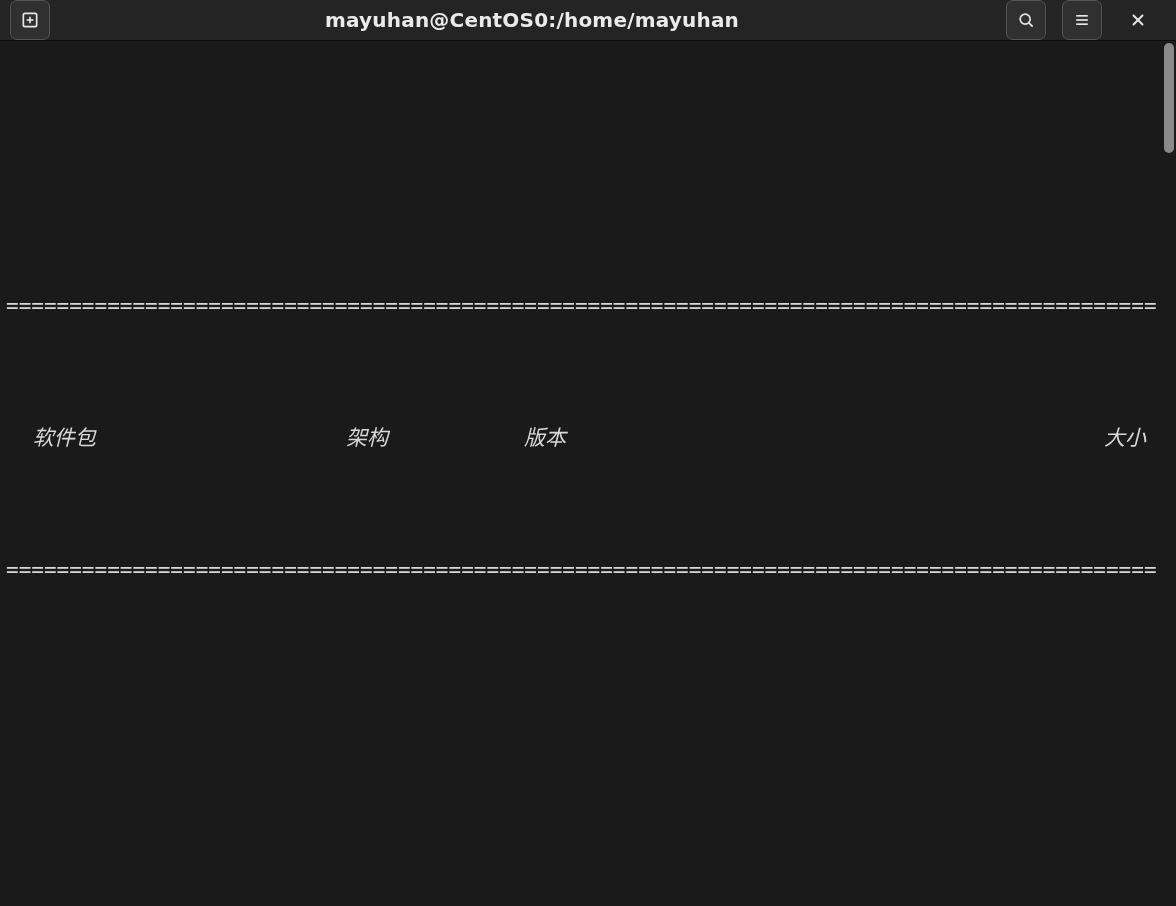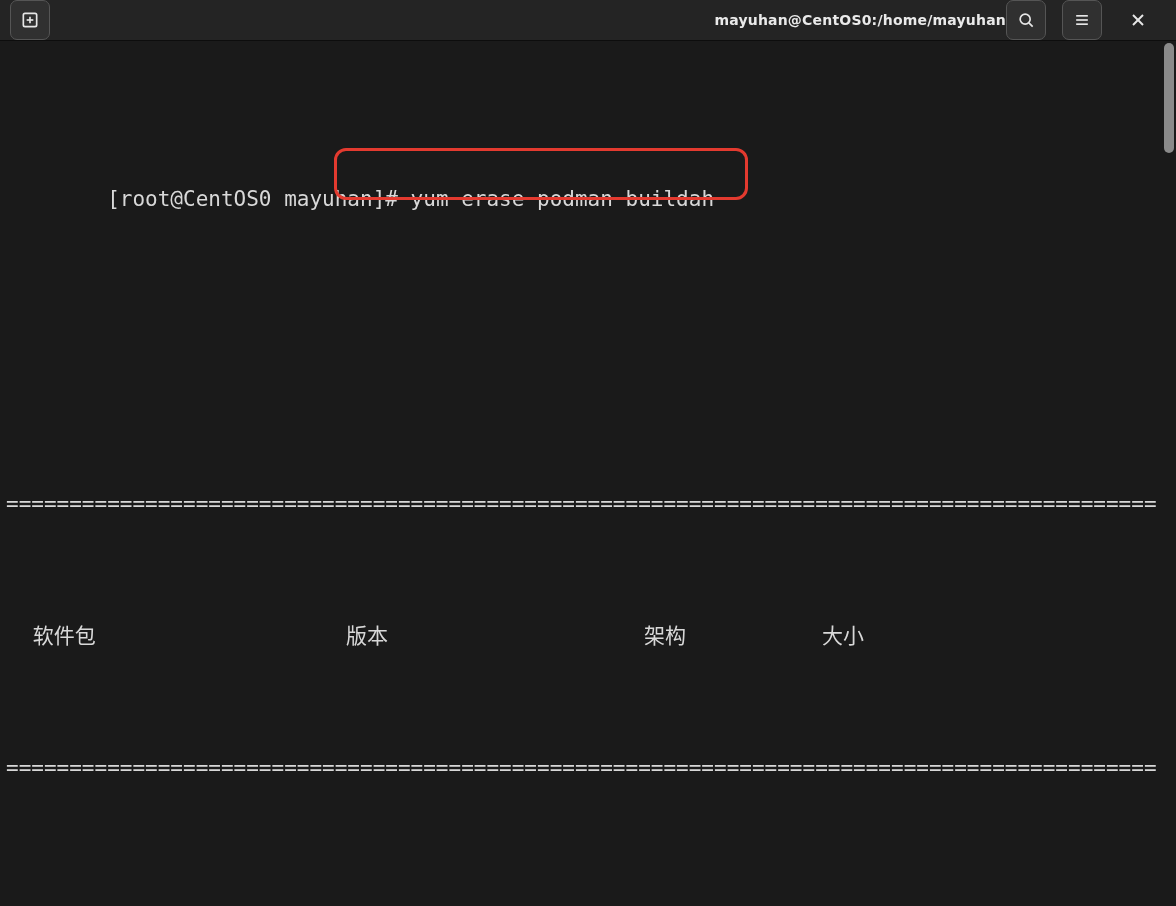--- a/index.html
+++ b/index.html
@@ -27,23 +27,23 @@
     border-radius: 7px;
     background: #303030;
     display: flex; align-items: center; justify-content: center;
     color: #e6e6e6;
     margin-right: 8px;
     cursor: pointer;
   }
   .tb-btn.noborder { border: none; background: transparent; }
   .tb-title {
     flex: 1;
-    text-align: right;
+    text-align: center;
     font-family: "DejaVu Sans", "Noto Sans", sans-serif;
-    font-size: 14px;
+    font-size: 20px;
     font-weight: 600;
     color: #eaeaea;
     letter-spacing: 0.2px;
   }
   .tb-right { display: flex; align-items: center; gap: 8px; }
   .tb-btn svg { width: 20px; height: 20px; stroke: #e6e6e6; fill: none; stroke-width: 2; }
   .tb-btn.close svg { stroke-width: 2.4; }
 
   
   .termwrap {
@@ -67,26 +67,26 @@
     position: relative;
   }
   .scrollthumb {
     position: absolute;
     top: 2px; left: 2px; right: 2px;
     height: 110px;
     background: #8a8a8a;
     border-radius: 6px;
   }
   .row { display: flex; }
-  .cell { display: inline-block; }
+  .cell { display: inline-block; font-style: italic; }
   .c-pkg  { width: 340px; padding-left: 14px; color: #c9605b; }
   .c-arch { width: 178px; color: #d8d8d8; }
   .c-ver  { width: 298px; color: #d8d8d8; }
   .c-repo { width: 210px; color: #d8d8d8; }
-  .c-size { flex: 1; text-align: left; padding-right: 10px; color: #d8d8d8; white-space: pre;}
+  .c-size { flex: 1; text-align: right; padding-right: 10px; color: #d8d8d8; white-space: pre;}
   .hdr .c-pkg, .hdr .c-arch, .hdr .c-ver, .hdr .c-repo, .hdr .c-size { color: #d8d8d8; }
   .hdr .c-pkg { padding-left: 14px; }
   .rule {
     color: #d8d8d8;
     letter-spacing: 0;
     overflow: hidden;
     max-width: 100%;
   }
   .prompt-line { position: relative; }
   .prompt { color: #d8d8d8; }
@@ -130,33 +130,29 @@
           <line x1="6" y1="6" x2="18" y2="18"></line>
           <line x1="6" y1="18" x2="18" y2="6"></line>
         </svg>
       </div>
     </div>
   </div>
 
   <div class="termwrap">
     <div class="term">
 
-      <div class="prompt-line">
-        <span class="prompt">[root@CentOS0 mayuhan]# </span><span>yum erase podman buildah</span>
-        <div class="cmdbox" id="cmdbox" style="left: 328px; top: -2px; width: 414px; height: 52px;"></div>
-      </div>
 
       <div style="height:8px"></div>
 
       <div class="rule">=====================================================================================================</div>
 
       <div class="row hdr">
         <span class="cell c-pkg"> 软件包</span>
+        <span class="cell c-arch">架构</span>
         <span class="cell c-ver">版本</span>
-        <span class="cell c-arch">架构</span>
         <span class="cell c-size">大小</span>
       </div>
 
       <div class="rule">=====================================================================================================</div>
 
       
       
 
       
       

